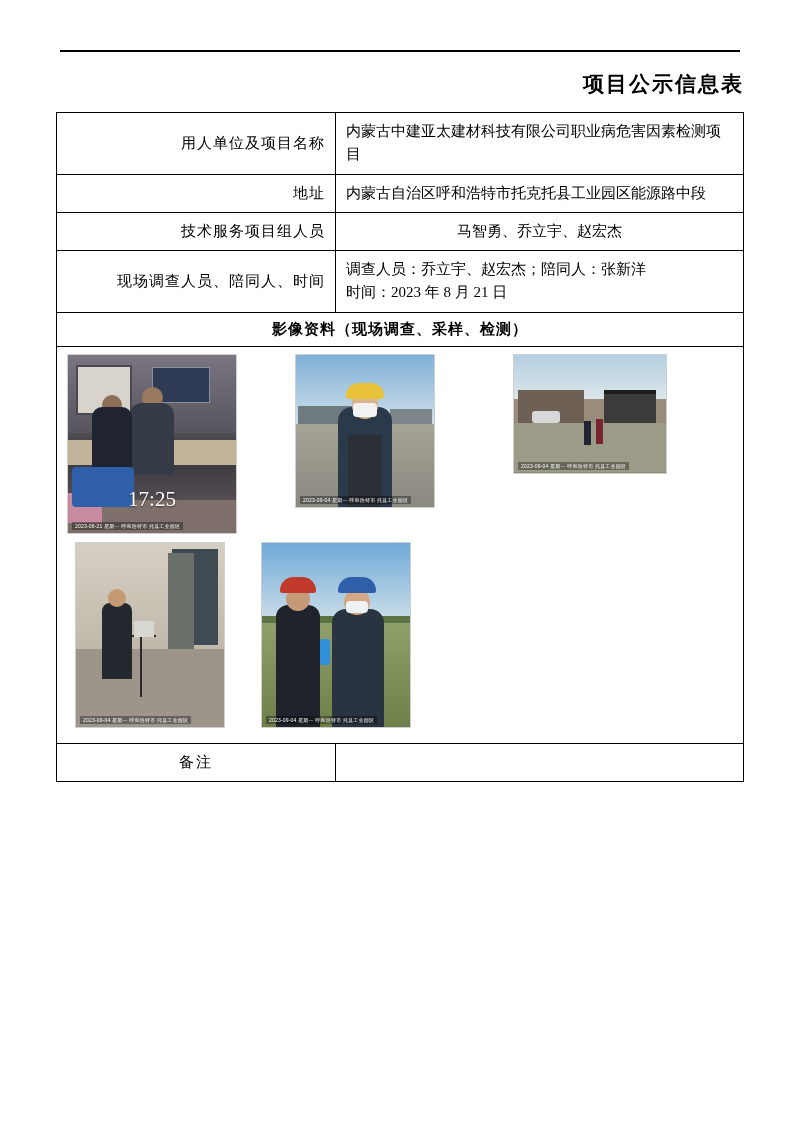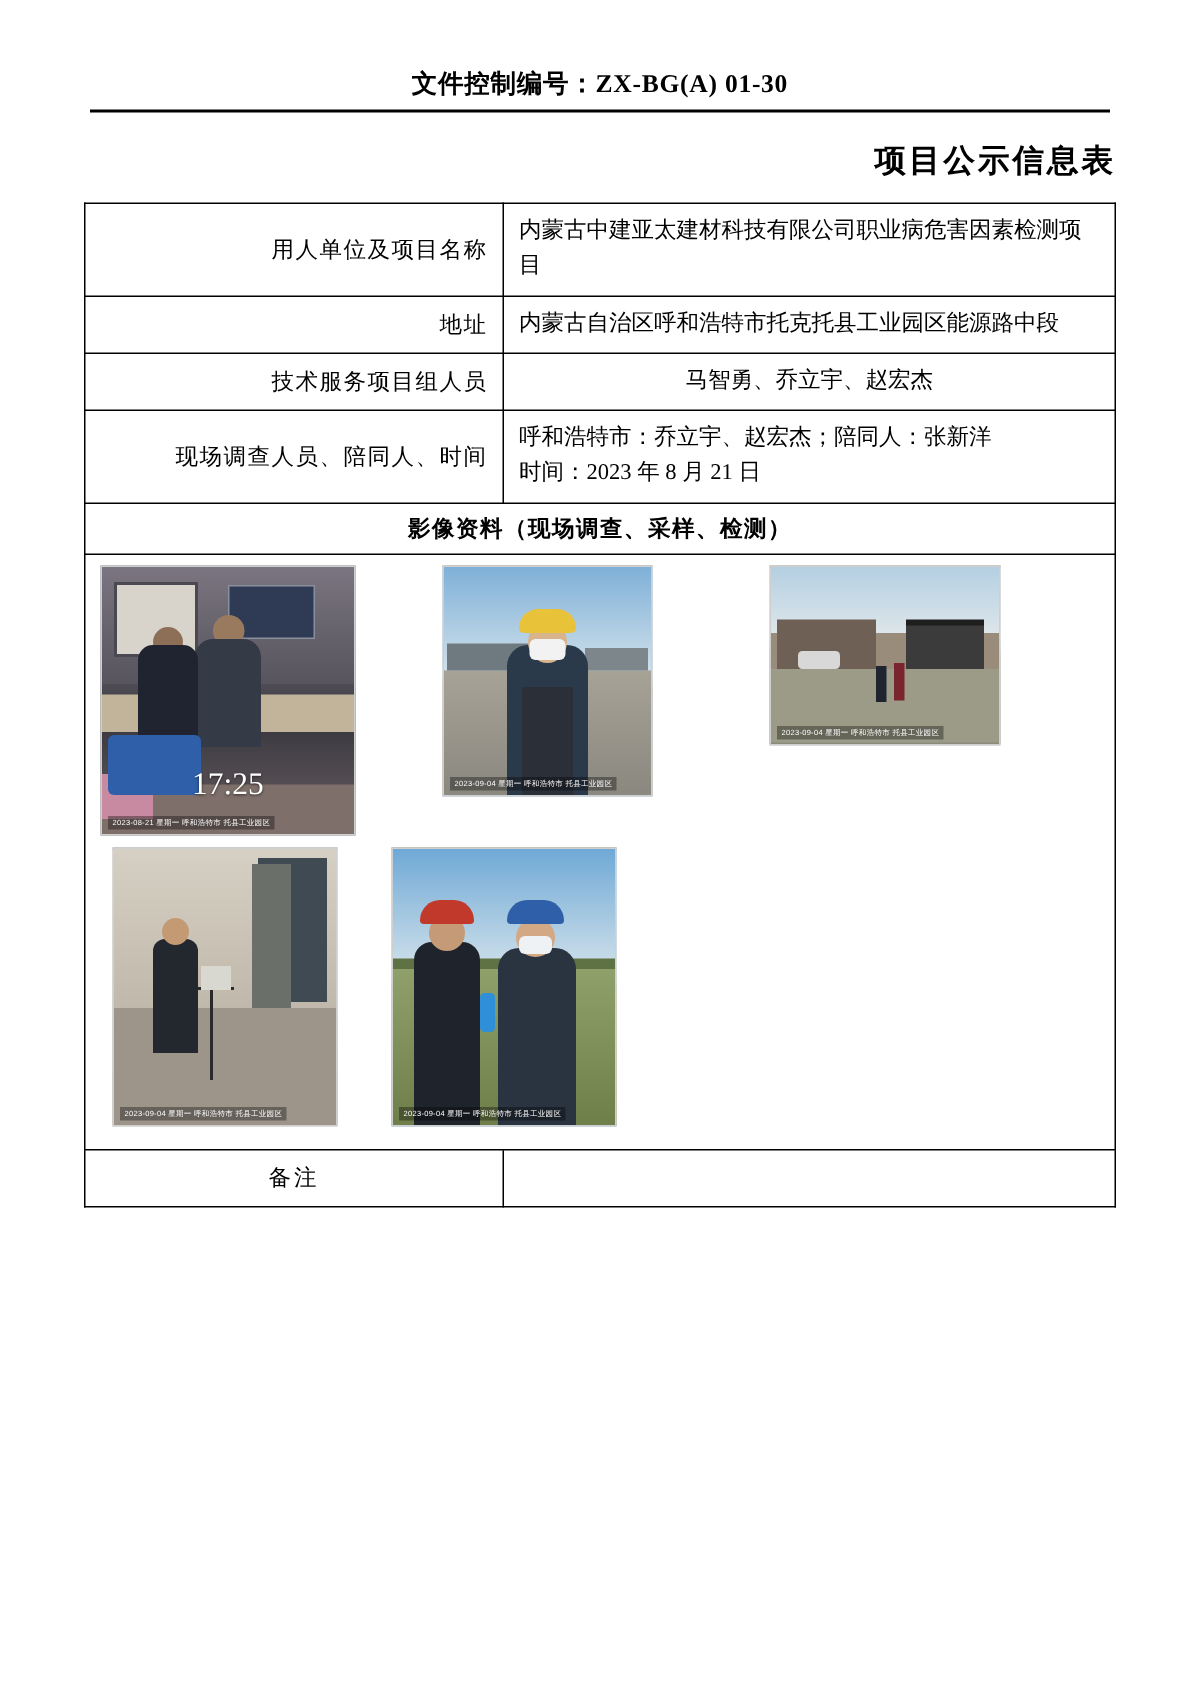--- a/index.html
+++ b/index.html
@@ -269,21 +269,20 @@
     text-align: center;
     letter-spacing: 2px;
   }
 </style>
 </head>
 <body>
 
 <div class="page">
 
   <div class="doc-header">
-    <span class="code"><span>文件控制编号：</span><span>ZX-BG(A) 01-30</span></span>
   </div>
 
   <div class="doc-title">项目公示信息表</div>
 
   <table class="main">
     <tbody>
       <tr>
         <td class="label">用人单位及项目名称</td>
         <td class="value">内蒙古中建亚太建材科技有限公司职业病危害因素检测项目</td>
       </tr>
@@ -291,21 +290,21 @@
         <td class="label">地址</td>
         <td class="value">内蒙古自治区呼和浩特市托克托县工业园区能源路中段</td>
       </tr>
       <tr>
         <td class="label">技术服务项目组人员</td>
         <td class="value center">马智勇、乔立宇、赵宏杰</td>
       </tr>
       <tr>
         <td class="label">现场调查人员、陪同人、时间</td>
         <td class="value">
-          <span>呼和浩特市：乔立宇、赵宏杰；陪同人：张新洋</span>
+          <span>调查人员：乔立宇、赵宏杰；陪同人：张新洋</span>
           <span class="line2">时间：2023 年 8 月 21 日</span>
         </td>
       </tr>
       <tr>
         <td class="media-head" colspan="2">影像资料（现场调查、采样、检测）</td>
       </tr>
       <tr>
         <td class="media-body" colspan="2">
 
           <div class="photo-row">

